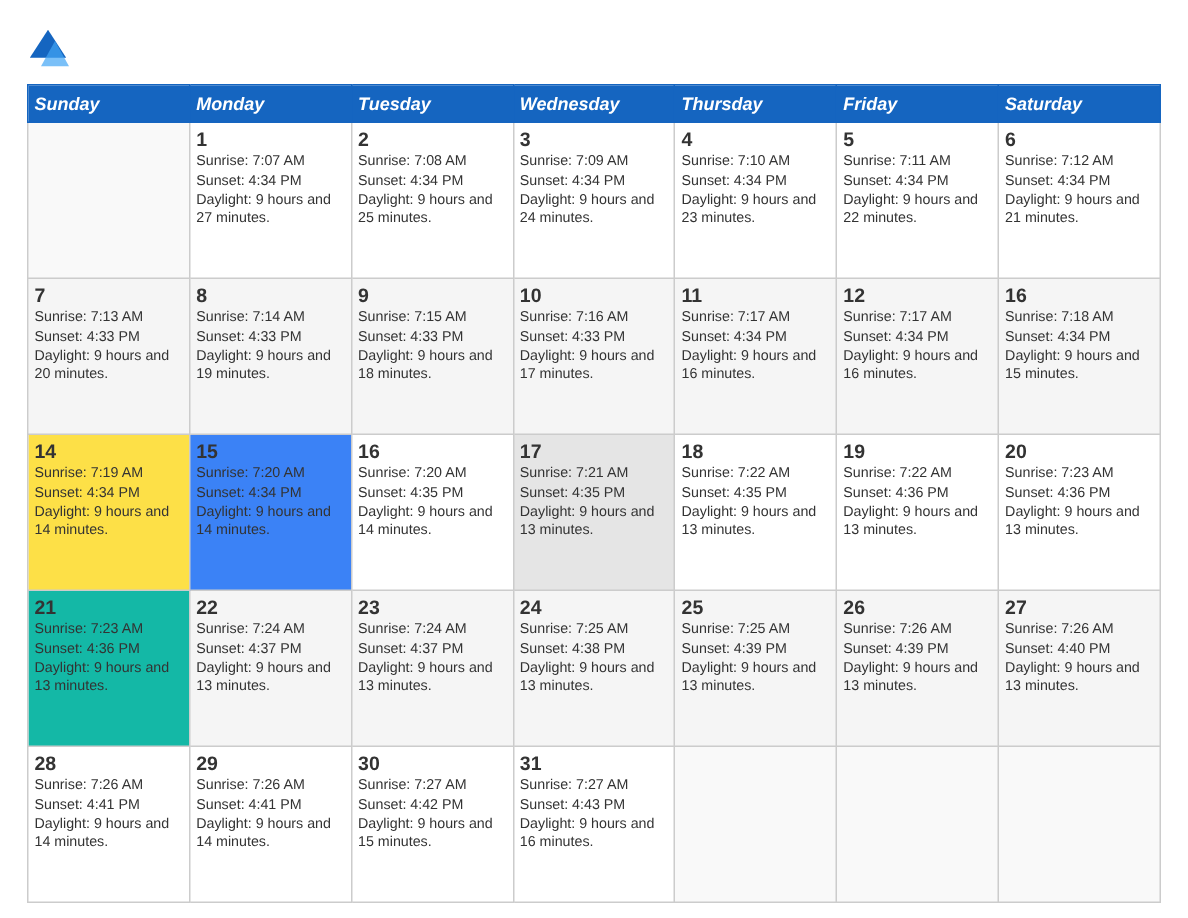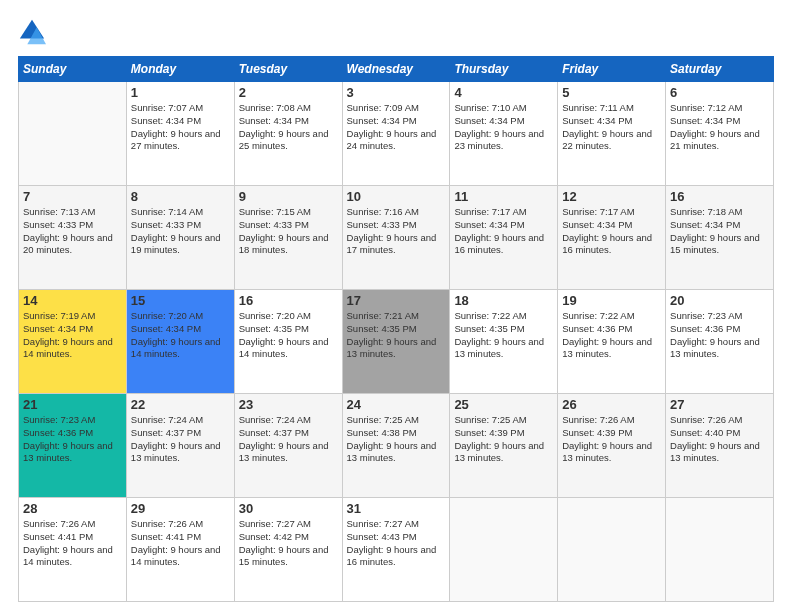--- a/index.html
+++ b/index.html
@@ -191,21 +191,21 @@
             <div class="day-info">Sunrise: 7:19 AM<br>Sunset: 4:34 PM<br>Daylight: 9 hours and 14 minutes.</div>
           </td>
           <td style="background: #3b82f6;">
             <div class="day-number">15</div>
             <div class="day-info">Sunrise: 7:20 AM<br>Sunset: 4:34 PM<br>Daylight: 9 hours and 14 minutes.</div>
           </td>
           <td style="background: rgb(255, 255, 255);">
             <div class="day-number">16</div>
             <div class="day-info">Sunrise: 7:20 AM<br>Sunset: 4:35 PM<br>Daylight: 9 hours and 14 minutes.</div>
           </td>
-          <td style="background: #a3a3a3; margin-top: 13px;">
+          <td style="background: #e5e5e5; margin-top: 13px;">
             <div class="day-number">17</div>
             <div class="day-info">Sunrise: 7:21 AM<br>Sunset: 4:35 PM<br>Daylight: 9 hours and 13 minutes.</div>
           </td>
           <td style="background: rgb(255, 255, 255);">
             <div class="day-number">18</div>
             <div class="day-info">Sunrise: 7:22 AM<br>Sunset: 4:35 PM<br>Daylight: 9 hours and 13 minutes.</div>
           </td>
           <td style="background: rgb(255, 255, 255);">
             <div class="day-number">19</div>
             <div class="day-info">Sunrise: 7:22 AM<br>Sunset: 4:36 PM<br>Daylight: 9 hours and 13 minutes.</div>

